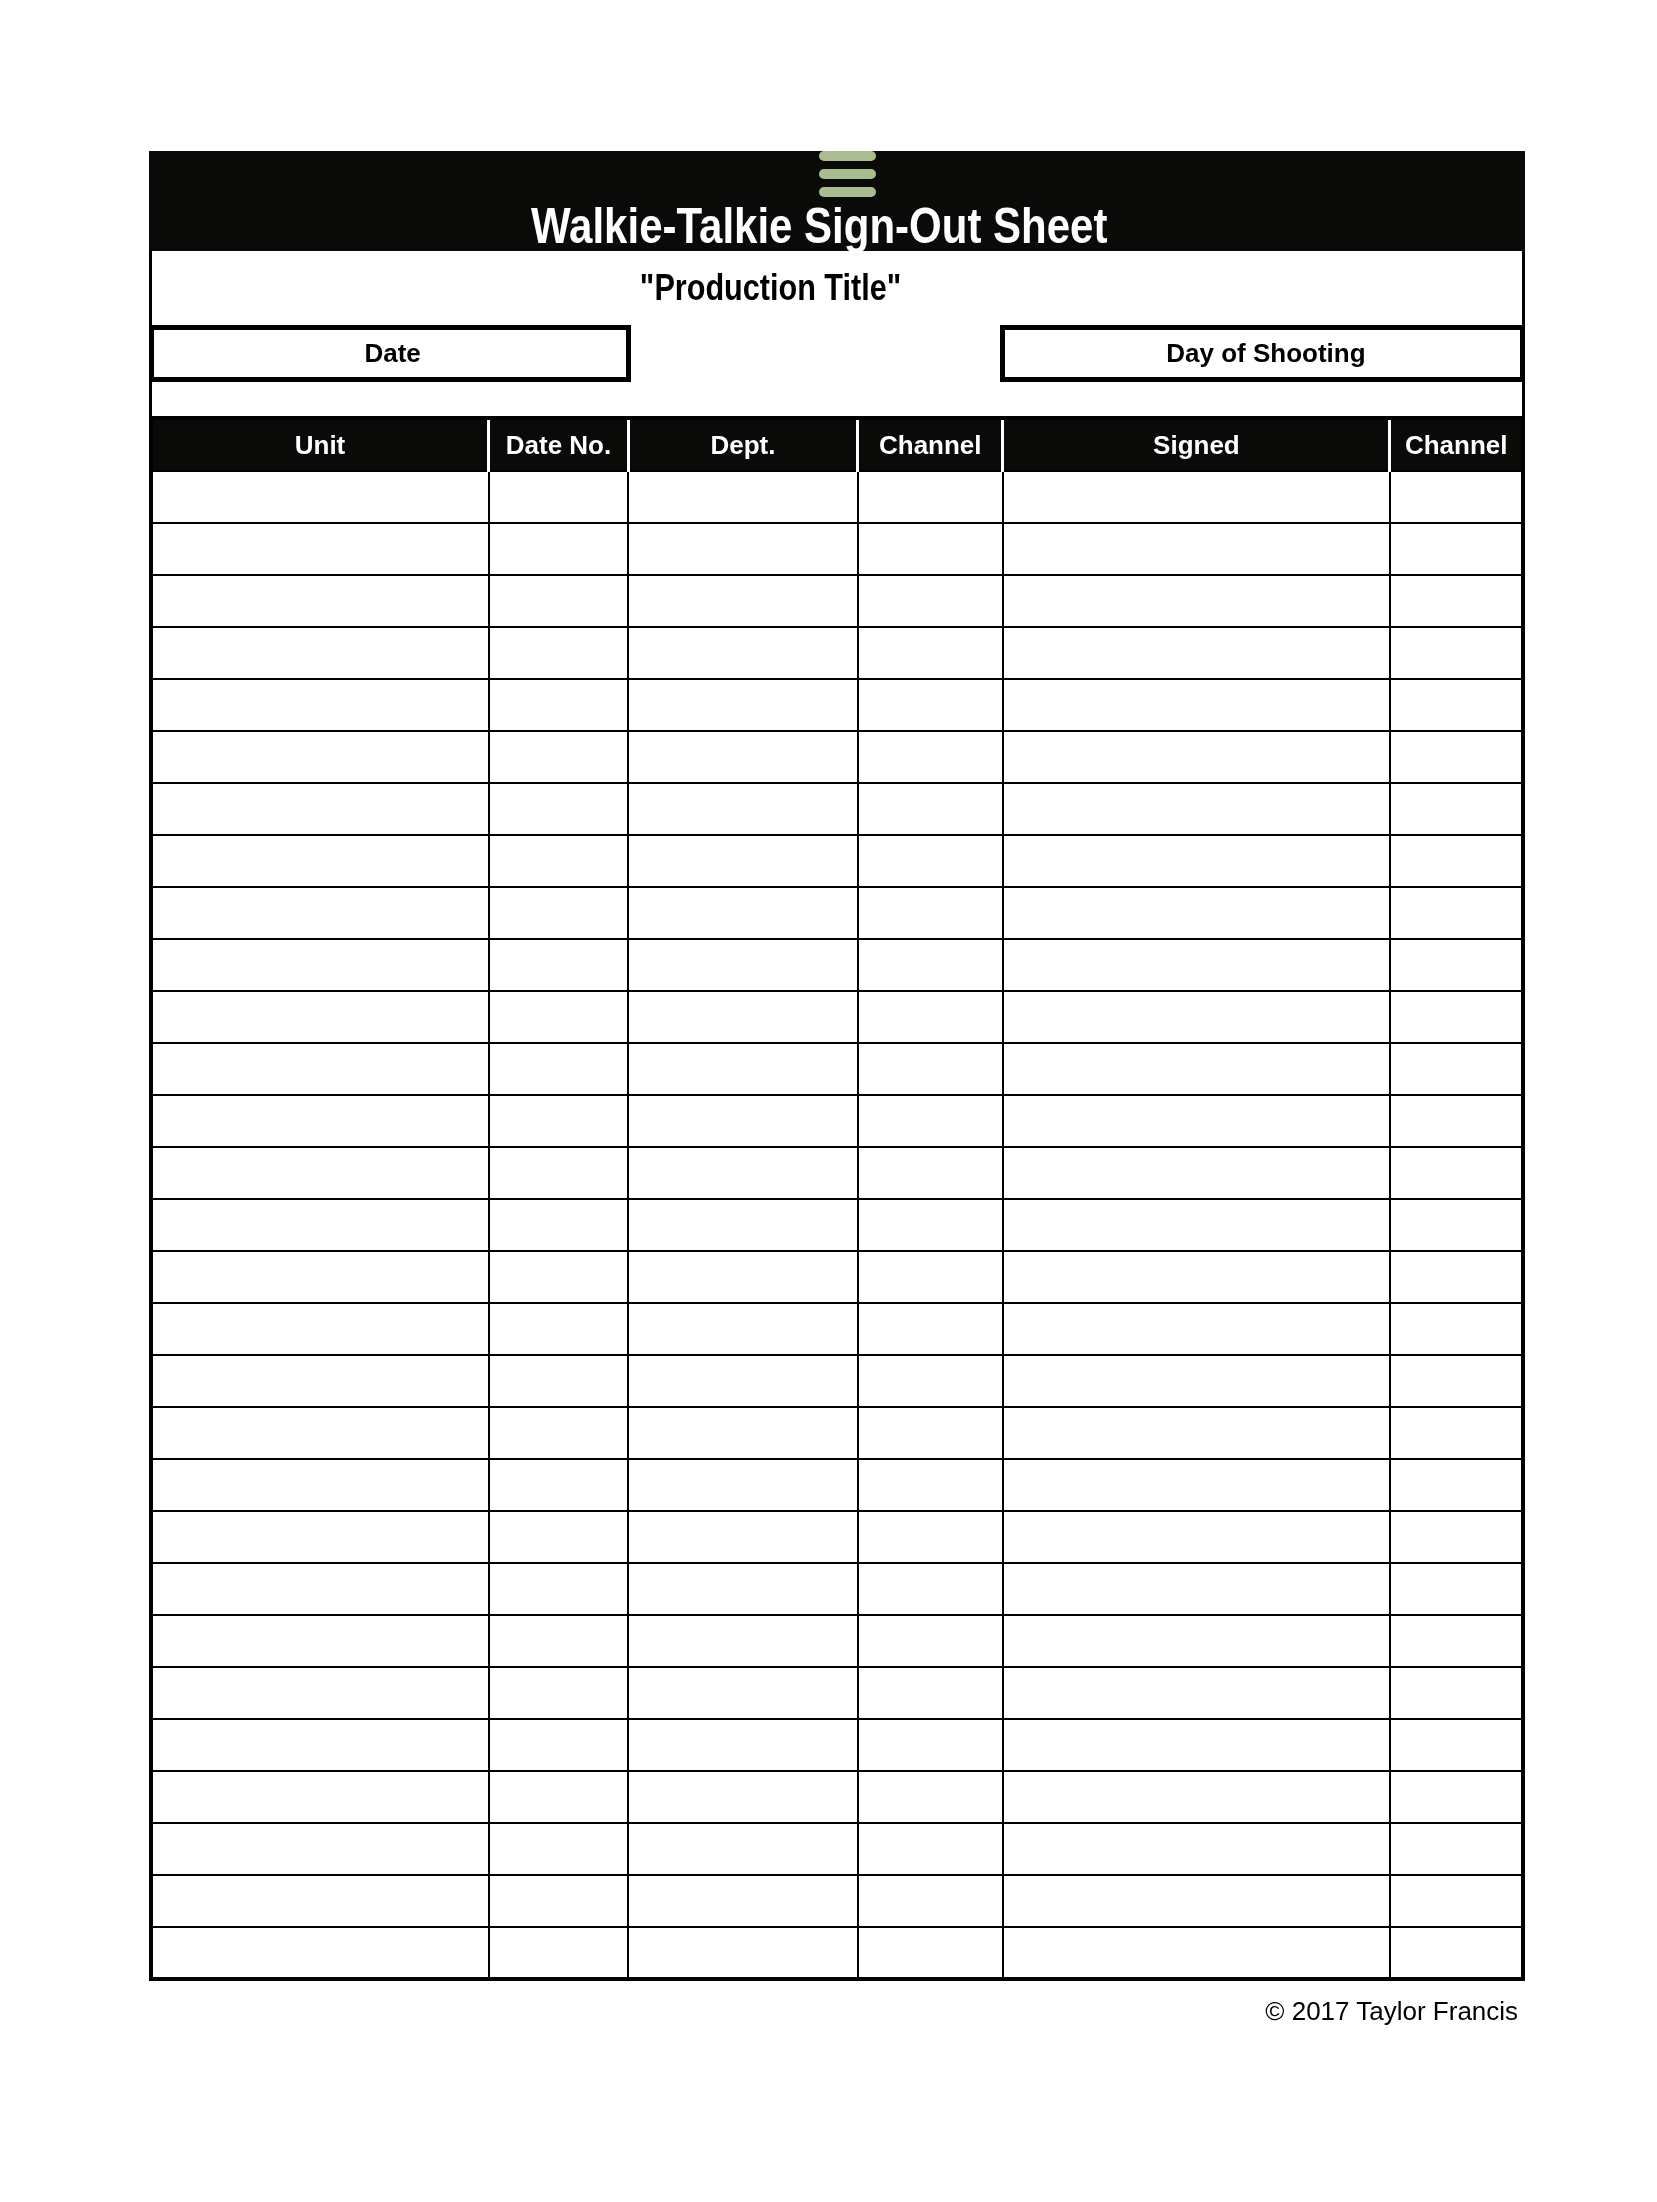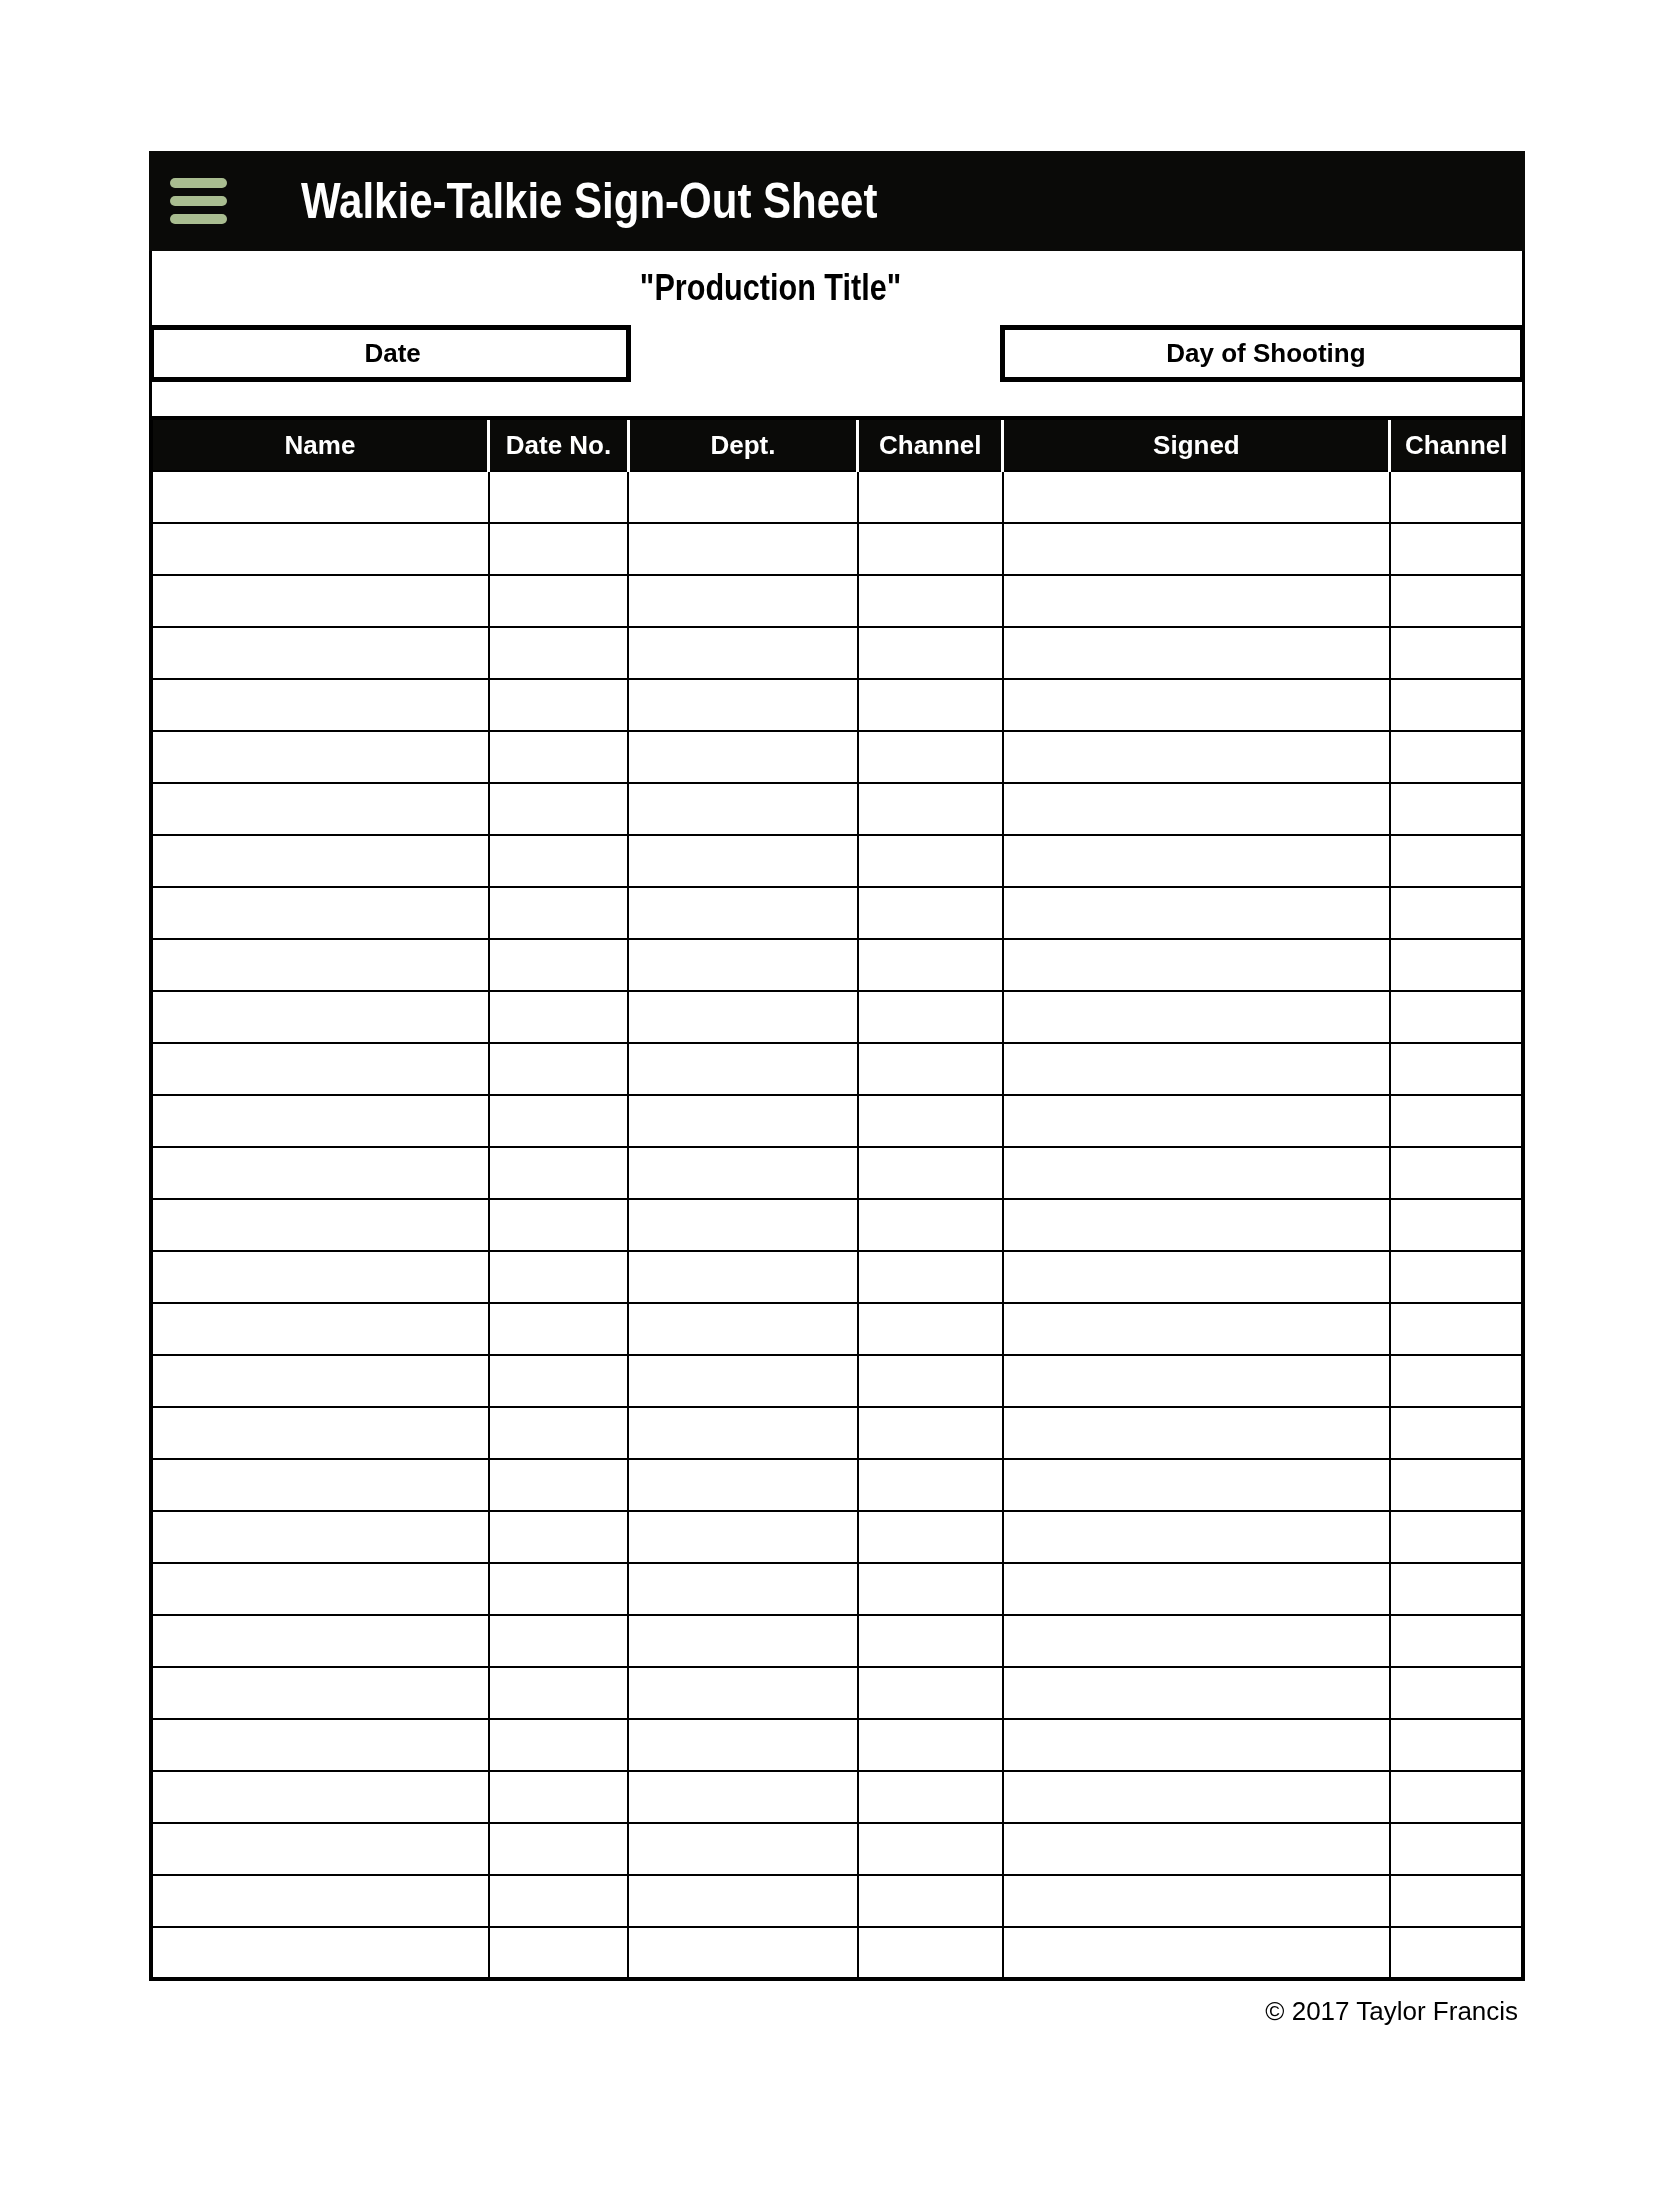--- a/index.html
+++ b/index.html
@@ -16,20 +16,21 @@
     left: 149px;
     top: 151px;
     width: 1376px;
   }
   
   .title-bar {
     background: #0a0a08;
     height: 100px;
     display: flex;
     align-items: center;
+    flex-direction: column;
   }
   .hamburger {
     margin-left: 20.6px;
     width: 57px;
     display: flex;
     flex-direction: column;
     gap: 8.6px;
     cursor: pointer;
   }
   .hbar {
@@ -158,21 +159,21 @@
     <colgroup>
       <col style="width:24.6%">
       <col style="width:10.2%">
       <col style="width:16.7%">
       <col style="width:10.6%">
       <col style="width:28.2%">
       <col style="width:9.7%">
     </colgroup>
     <thead>
       <tr>
-        <th>Name</th>
+        <th>Unit</th>
         <th>Date No.</th>
         <th>Dept.</th>
         <th>Channel</th>
         <th>Signed</th>
         <th>Channel</th>
       </tr>
     </thead>
     <tbody>
         <tr>
           <td></td>

